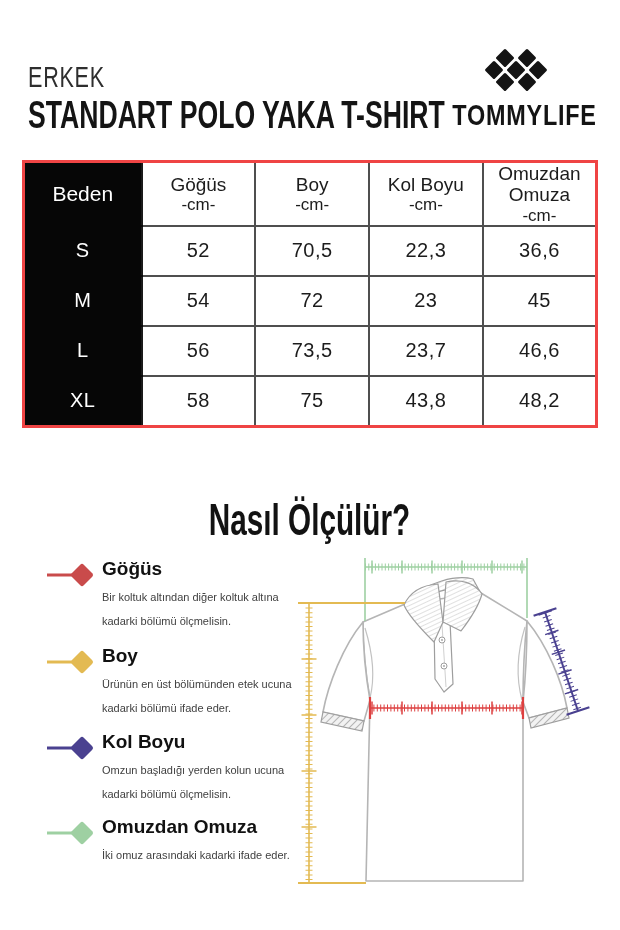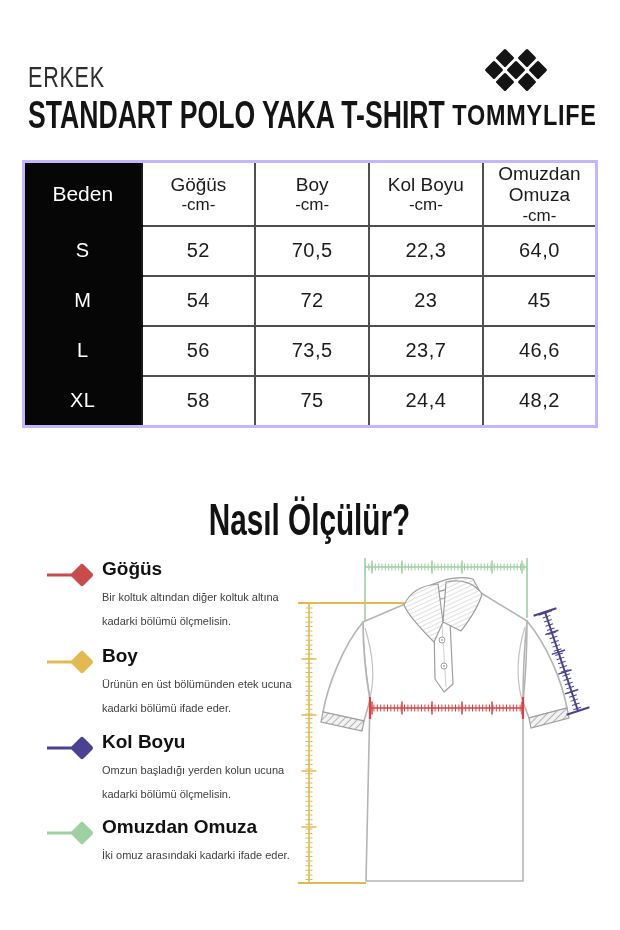--- a/index.html
+++ b/index.html
@@ -20,21 +20,21 @@
   .brand { position:absolute; right:20px; top:46px; width:168px; text-align:right; }
   .brand svg { display:block; margin:0 auto; }
   .brand-name {
     display:inline-block; margin-top:4px; font-size:30px; font-weight:700;
     letter-spacing:1px; color:#141414; transform:scaleX(.78); transform-origin:center top;
     white-space:nowrap;
   }
   
   table.size-table {
     position:absolute; left:22px; top:160px; width:576px;
-    border-collapse:collapse; table-layout:fixed; border:3px solid #c4b5fd;
+    border-collapse:collapse; table-layout:fixed; border:3px solid #ef4444;
   }
   .size-table th, .size-table td {
     border:2px solid #4f4f4f; text-align:center; vertical-align:middle;
     padding:0; color:#1c1c1c; background:#ffffff;
   }
   .size-table col.c0 { width:118px; }
   .size-table tr.hdr th { height:56px; }
   .size-table tr.row td { height:48px; font-size:20px; letter-spacing:.5px; font-weight:400; }
   .hdr-label { display:block; font-size:19px; font-weight:400; line-height:1.12; }
   .hdr-unit  { display:block; font-size:17px; font-weight:400; line-height:1.12; }
@@ -114,41 +114,41 @@
       <th>
         <span class="hdr-label" style="max-width:96px;margin:0 auto;">Omuzdan Omuza</span>
         <span class="hdr-unit">-cm-</span>
       </th>
     </tr>
     <tr class="row">
       <td class="dark">S</td>
       <td>52</td>
       <td>70,5</td>
       <td>22,3</td>
-      <td>64,0</td>
+      <td>36,6</td>
     </tr>
     <tr class="row">
       <td class="dark">M</td>
       <td>54</td>
       <td>72</td>
       <td>23</td>
       <td>45</td>
     </tr>
     <tr class="row">
       <td class="dark">L</td>
       <td>56</td>
       <td>73,5</td>
       <td>23,7</td>
       <td>46,6</td>
     </tr>
     <tr class="row">
       <td class="dark">XL</td>
       <td>58</td>
       <td>75</td>
-      <td>24,4</td>
+      <td>43,8</td>
       <td>48,2</td>
     </tr>
   </tbody>
     </table>
 
   <div class="measure-title-wrap">
     <span class="measure-title">Nasıl Ölçülür?</span>
   </div>
 
   <div class="legend-item" style="top:558px">

